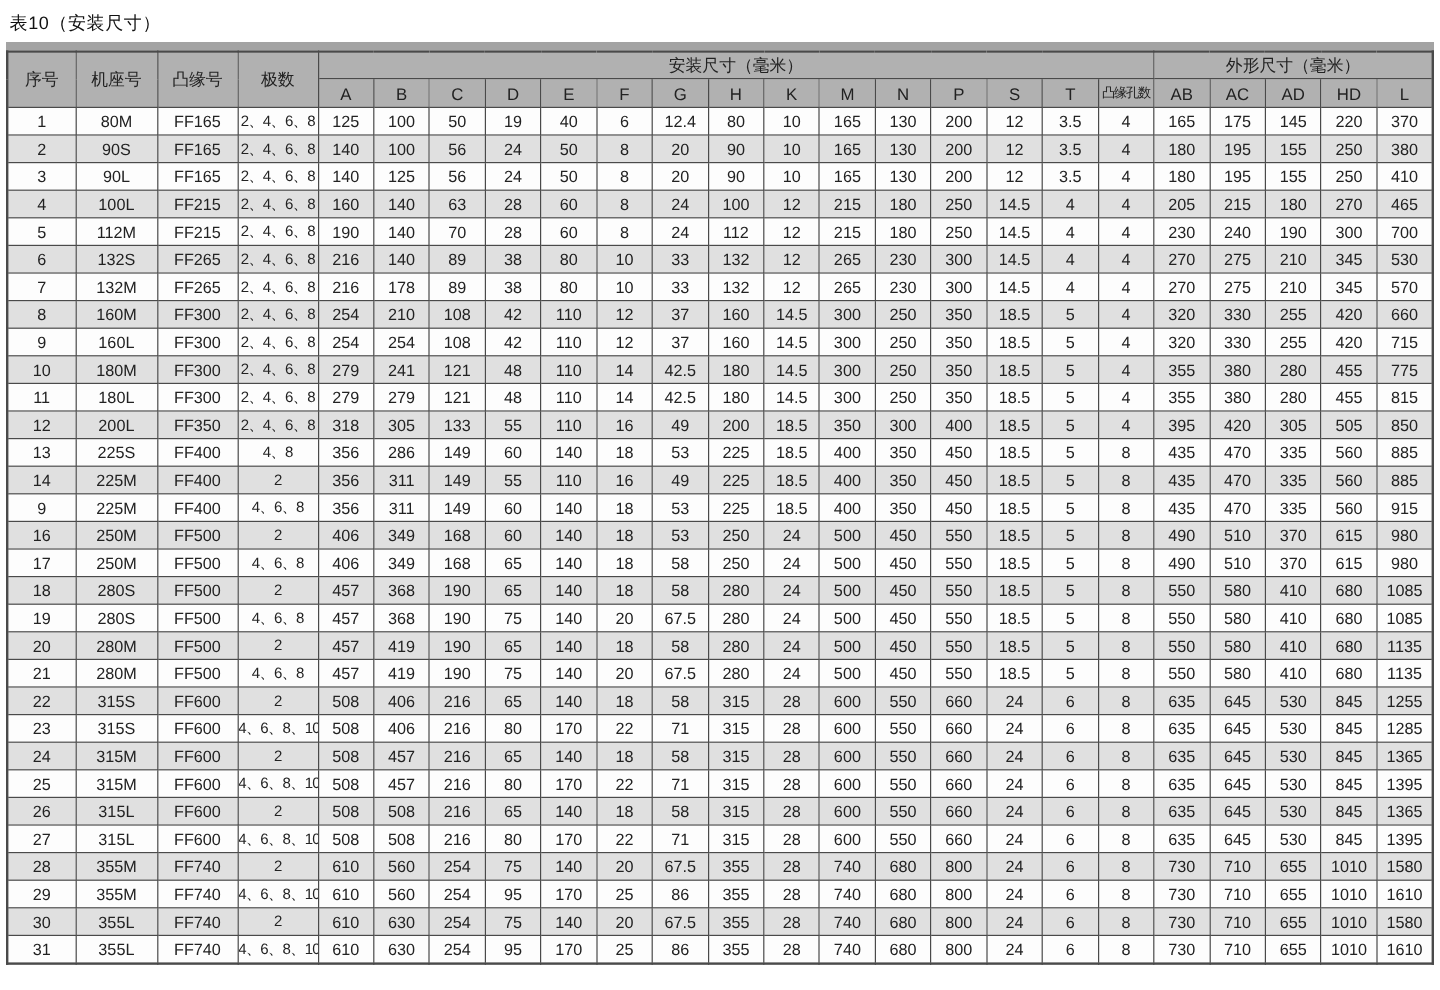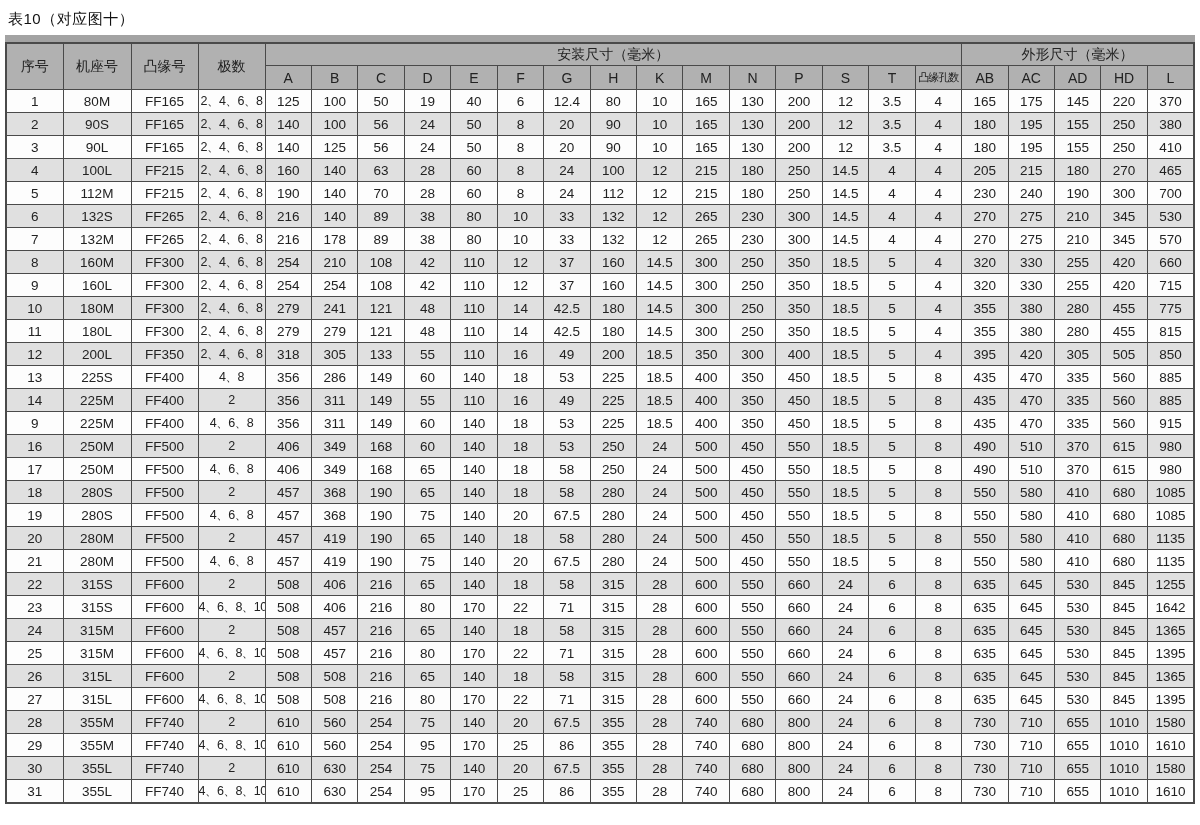--- a/index.html
+++ b/index.html
@@ -70,21 +70,21 @@
     font-size: 12.5px;
     color: #2a2a2a;
     margin-top: 20px;
     letter-spacing: 0.5px;
   }
 </style>
 </head>
 <body>
 
 <div class="page">
-  <div class="title">表10（对应图十）</div>
+  <div class="title">表10（安装尺寸）</div>
 
   <div class="table-wrap">
     <table>
       <colgroup>
         <col style="width:57px">
         <col style="width:68px">
         <col style="width:67px">
         <col style="width:67px">
       </colgroup>
       <thead>
@@ -709,21 +709,21 @@
             <td>600</td>
             <td>550</td>
             <td>660</td>
             <td>24</td>
             <td>6</td>
             <td>8</td>
             <td>635</td>
             <td>645</td>
             <td>530</td>
             <td>845</td>
-            <td>1642</td>
+            <td>1285</td>
           </tr>
           <tr>
             <td>24</td>
             <td>315M</td>
             <td>FF600</td>
             <td>2</td>
             <td>508</td>
             <td>457</td>
             <td>216</td>
             <td>65</td>

